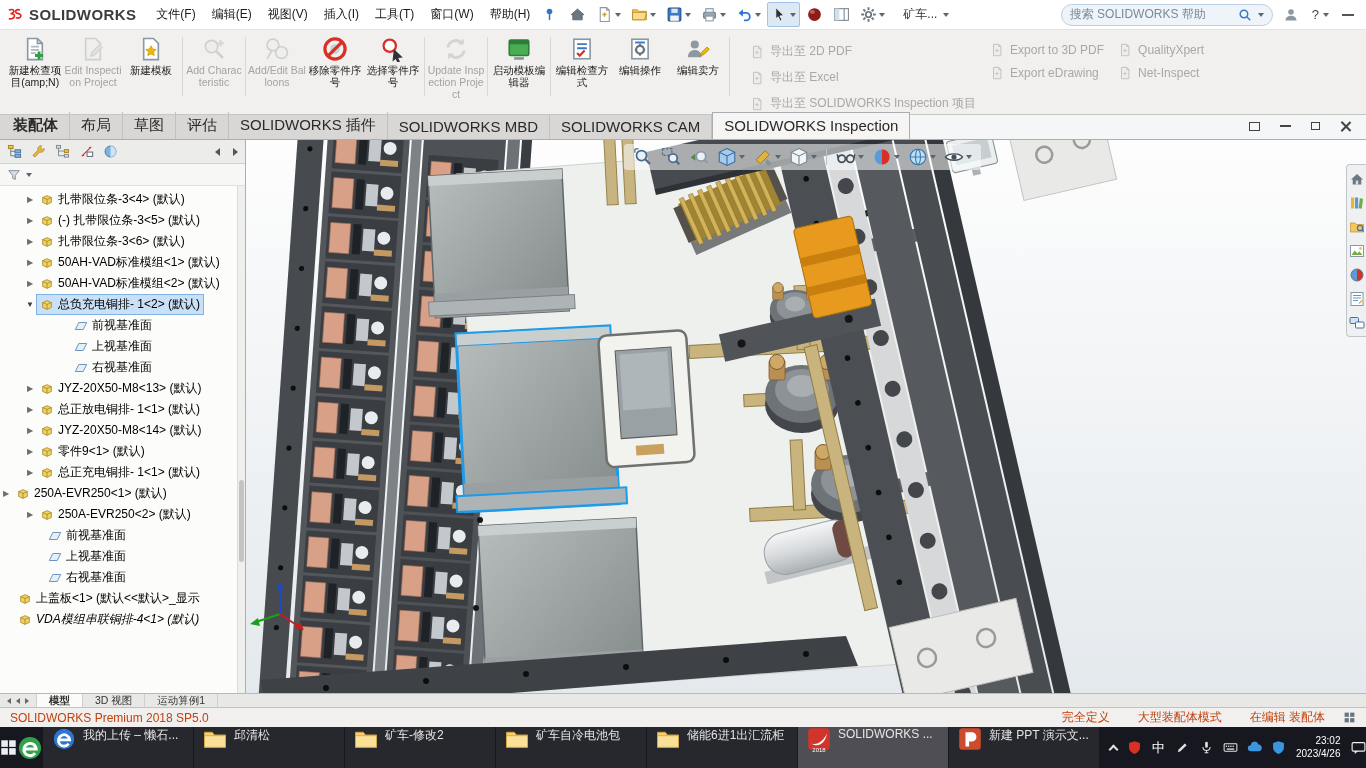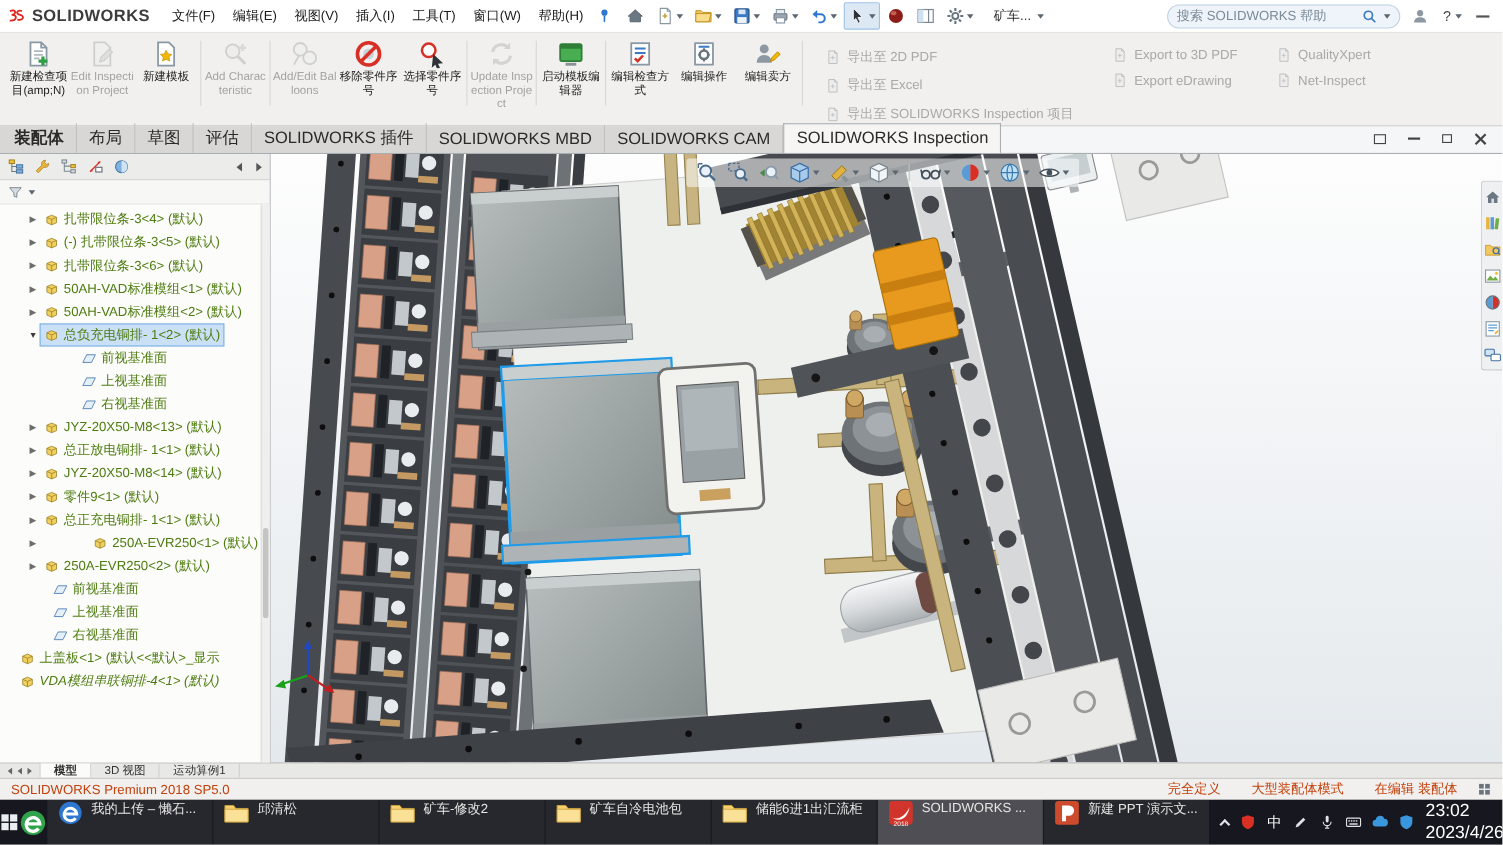--- a/index.html
+++ b/index.html
@@ -31,21 +31,21 @@
   .win-min{width:12px;height:2px;background:#555}
 
   
   .ribbon{height:85px;background:#f1f0ee;border-bottom:1px solid #c6c6c4;display:flex;align-items:flex-start;padding:3px 4px 0 6px;overflow:hidden}
   .ribbon-buttons{display:flex;align-items:stretch}
   .ribbon-btn{width:58px;display:flex;flex-direction:column;align-items:center;gap:3px;padding-top:3px;font-size:10.5px;line-height:1.12;text-align:center;word-break:break-all;color:#222}
   .ribbon-btn .ic{width:26px;height:26px}
   .ribbon-btn.disabled{color:#a3a3a3}
   .ribbon-btn.disabled .ic{opacity:.55;filter:grayscale(1)}
   .ribbon-sep{width:1px;background:#d8d8d6;margin:4px 2px;align-self:stretch}
-  .export-cols{display:flex;gap:35px;padding:10px 0 0 18px}
+  .export-cols{display:flex;gap:14px;padding:10px 0 0 18px}
   .export-col{display:flex;flex-direction:column;gap:9px}
   .export-item{display:flex;align-items:center;gap:6px;color:#a8a8a8;font-size:12px;white-space:nowrap}
   .export-item .ic{width:14px;height:14px}
 
   
   .tabrow{height:25px;background:linear-gradient(to right,#d8d7d5 0,#d8d7d5 735px,#f4f6f7 736px);display:flex;align-items:flex-end;position:relative;border-bottom:1px solid #a8aeb2}
   .cm-tabs{display:flex;align-items:flex-end;height:100%;padding-left:2px}
   .cm-tab{padding:4px 11px;font-size:15px;color:#2a2a2a;border-right:1px solid #c2c1bf;white-space:nowrap}
   .cm-tab.first{font-weight:bold}
   .cm-tab.active{background:#f6f5f3;border:1px solid #a8aeb2;border-bottom:none;padding-bottom:5px}
@@ -70,21 +70,21 @@
   .filter-row{height:22px;display:flex;align-items:center;gap:3px;padding:0 7px;background:#f7f7f5;border-bottom:1px solid #e0e0de}
   .filter-row .ic{width:14px;height:14px}
   .tree{flex:1;background:#fcfcfa;padding-top:3px;overflow:hidden;font-size:12px}
   .tree-row{height:21px;display:flex;align-items:center;white-space:nowrap}
   .tree-arrow{width:12px;font-size:8px;color:#6d6d6d;text-align:center;flex:none}
   .tree-arrow::before{content:"▶"}
   .tree-arrow.exp::before{content:"▼";color:#3a3a3a}
   .tree .ic{width:14px;height:14px}
   .row-body{display:flex;align-items:center;padding:1px 3px;border:1px solid transparent}
   .row-body.sel{background:#c9e0f7;border-color:#7fb2e5}
-  .tree-label{margin-left:4px;color:#4d7c0f}
+  .tree-label{margin-left:4px;color:#000000}
   .tree-scrollbar{position:absolute;right:0;top:46px;bottom:0;width:8px;background:#efefed;border-left:1px solid #dcdcda}
   .tree-thumb{position:absolute;left:1px;right:1px;top:58%;height:82px;background:#c4c4c2;border-radius:3px}
 
   .viewport{flex:1;position:relative;overflow:hidden}
   svg.model{position:absolute;inset:0;width:100%;height:100%}
   .hud{position:absolute;top:4px;left:378px;display:flex;align-items:center;gap:2px;background:rgba(252,253,254,.55);border-radius:3px;padding:2px 6px}
   .hud-btn{display:flex;align-items:center;padding:1px 3px;border-radius:2px}
   .hud-btn .ic{width:20px;height:20px}
   .hud-sep{width:1px;height:16px;background:#b9c2c9;margin:0 4px}
   .taskpane{position:absolute;top:24px;right:0;width:20px;background:#eef0f1;border:1px solid #c2c6c9;border-right:none;border-radius:4px 0 0 4px;display:flex;flex-direction:column;align-items:center;padding:6px 0;gap:9px}
@@ -115,21 +115,21 @@
   .tb-btn.active{background:rgba(255,255,255,.24)}
   .tb-iconwrap{position:relative;width:24px;height:24px;flex:none}
   .tb-iconwrap .ic{width:24px;height:24px}
   .tb-badge{position:absolute;bottom:-2px;left:0;right:0;text-align:center;font-size:6px;color:#fff}
   .tb-label{overflow:hidden;text-overflow:ellipsis;white-space:nowrap;color:#e6e6e6}
   .tray{margin-left:auto;display:flex;align-items:center;gap:10px;padding:0 10px}
   .tray .ic{width:15px;height:15px}
   .tray-chev{width:7px;height:7px;border-left:2px solid #dfe3e6;border-top:2px solid #dfe3e6;transform:rotate(45deg);margin-top:3px}
   .tray-ime{font-size:13px;color:#fff}
   .tray-icons{display:flex;gap:9px;align-items:center}
-  .clock{font-size:16px;line-height:1.25;text-align:left;color:#fff}
+  .clock{font-size:10px;line-height:1.25;text-align:right;color:#fff}
 </style>
 </head>
 <body>
 
 <div class="app">
 
   <div class="titlebar">
     <div class="logo">
       <span class="ic">
           <svg viewBox="0 0 20 16">
@@ -711,21 +711,21 @@
             <span class="row-body">
               <span class="ic">
                 <svg viewBox="0 0 16 16">
                   <path d="M3 5.2 8 3l5 2.2v5.6L8 13 3 10.8Z" fill="#f0d061" stroke="#9a7d1f" stroke-width=".8"></path>
                   <path d="M3 5.2 8 7.4l5-2.2M8 7.4V13" fill="none" stroke="#9a7d1f" stroke-width=".8"></path>
                 </svg>
               </span>
               <span class="tree-label">总正充电铜排- 1&lt;1&gt; (默认)</span>
             </span>
           </div>
-          <div class="tree-row" style="padding-left: 24px; gap: 44px;">
+          <div class="tree-row" style="">
             <span class="tree-arrow"></span>
             <span class="row-body">
               <span class="ic">
                 <svg viewBox="0 0 16 16">
                   <path d="M3 5.2 8 3l5 2.2v5.6L8 13 3 10.8Z" fill="#f0d061" stroke="#9a7d1f" stroke-width=".8"></path>
                   <path d="M3 5.2 8 7.4l5-2.2M8 7.4V13" fill="none" stroke="#9a7d1f" stroke-width=".8"></path>
                 </svg>
               </span>
               <span class="tree-label">250A-EVR250&lt;1&gt; (默认)</span>
             </span>

